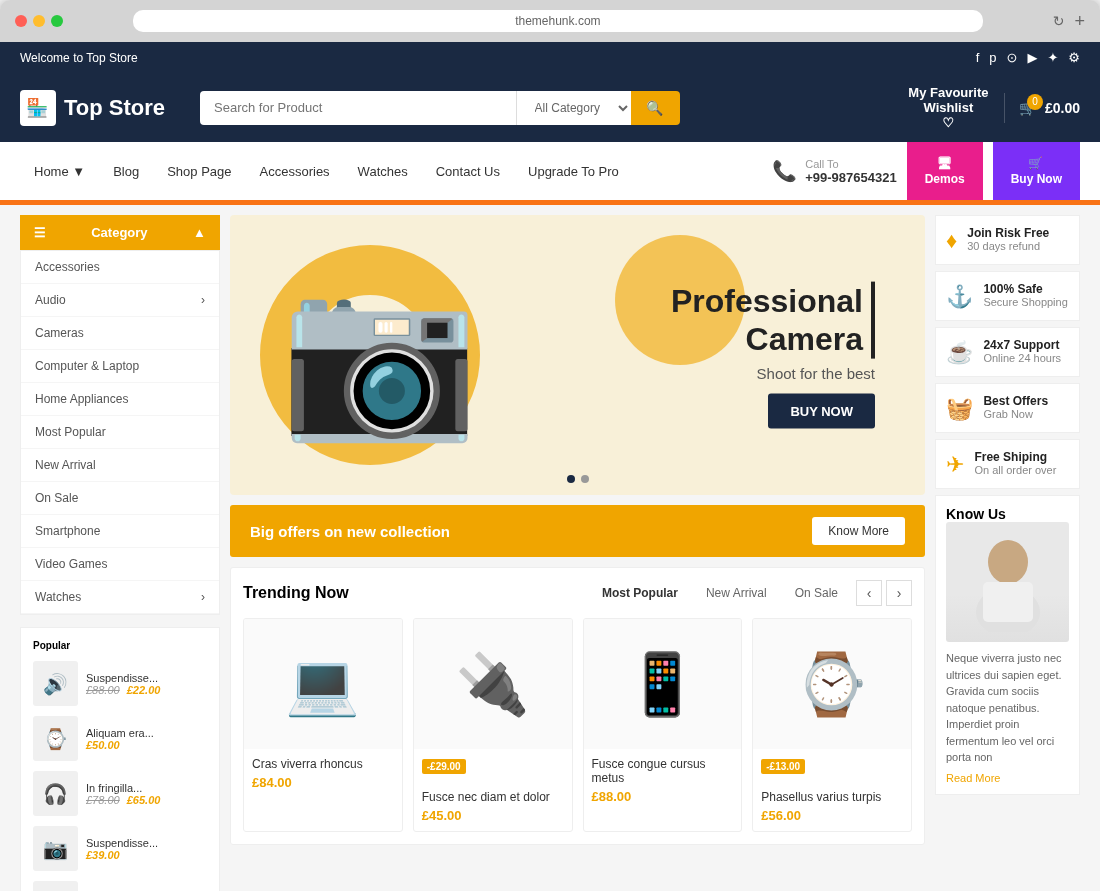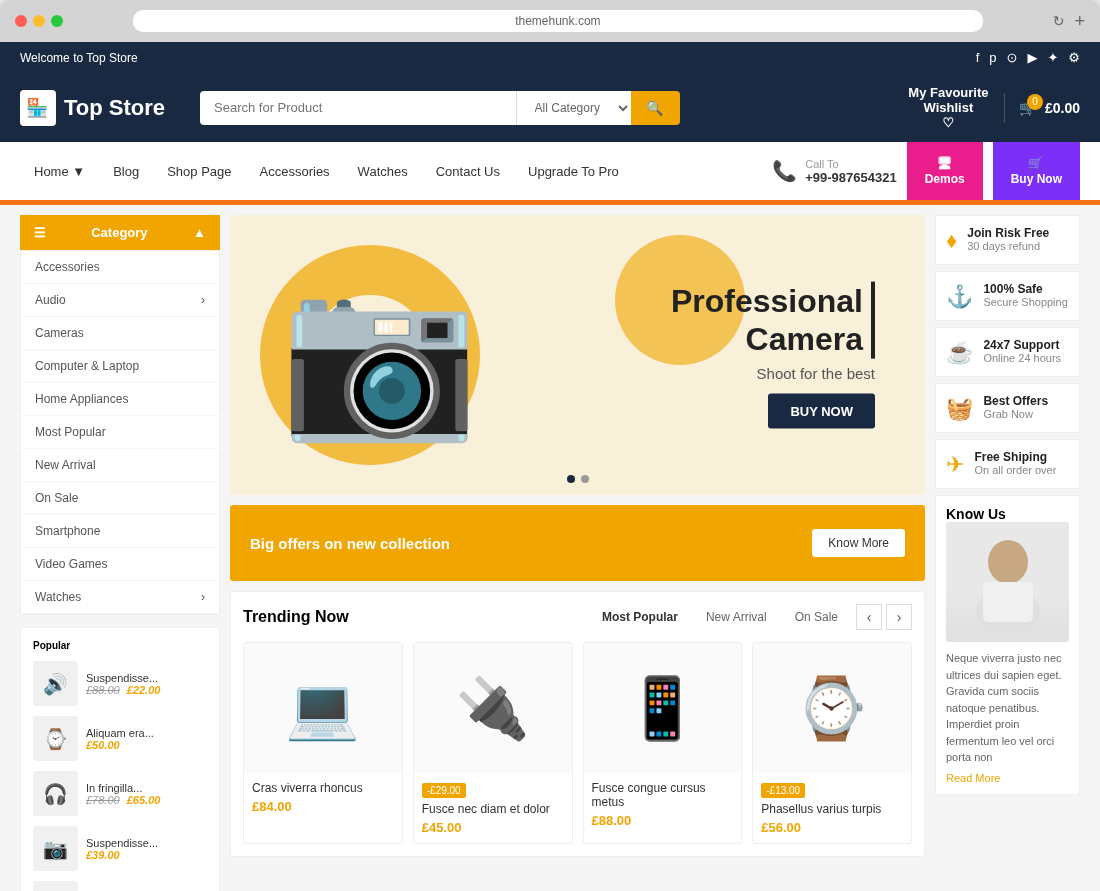--- a/index.html
+++ b/index.html
@@ -307,21 +307,21 @@
     }
     
     .slider-dots { position: absolute; bottom: 12px; left: 50%; transform: translateX(-50%); display: flex; gap: 6px; z-index: 5; }
     .slider-dot { width: 8px; height: 8px; border-radius: 50%; background: #999; cursor: pointer; }
     .slider-dot.active { background: #1a2942; }
     
     
     .offers-banner {
       background: #f0a500;
       color: white;
-      padding: 24px 20px;
+      padding: 12px 20px;
       display: flex;
       align-items: center;
       justify-content: space-between;
       border-radius: 3px;
       margin-bottom: 10px;
     }
     .offers-text { font-size: 15px; font-weight: bold; }
     .know-more-btn {
       background: white;
       color: #333;
@@ -393,25 +393,25 @@
       margin-bottom: 8px;
     }
     .know-us-desc { font-size: 11px; color: #666; line-height: 1.5; }
     .read-more { display: block; margin-top: 6px; font-size: 11px; color: #f0a500; cursor: pointer; text-decoration: none; }
 
     
     .discount-badge {
       background: #f0a500;
       color: white;
       font-size: 10px;
-      font-weight: normal;
+      font-weight: bold;
       padding: 2px 5px;
       border-radius: 2px;
       display: inline-block;
-      margin-bottom: 4px;
+      margin-bottom: 16px;
     }
   </style>
 </head>
 <body>
 
 <div class="browser-chrome">
 
   <div class="browser-titlebar">
     <div class="browser-dots">
       <div class="dot dot-red"></div>

